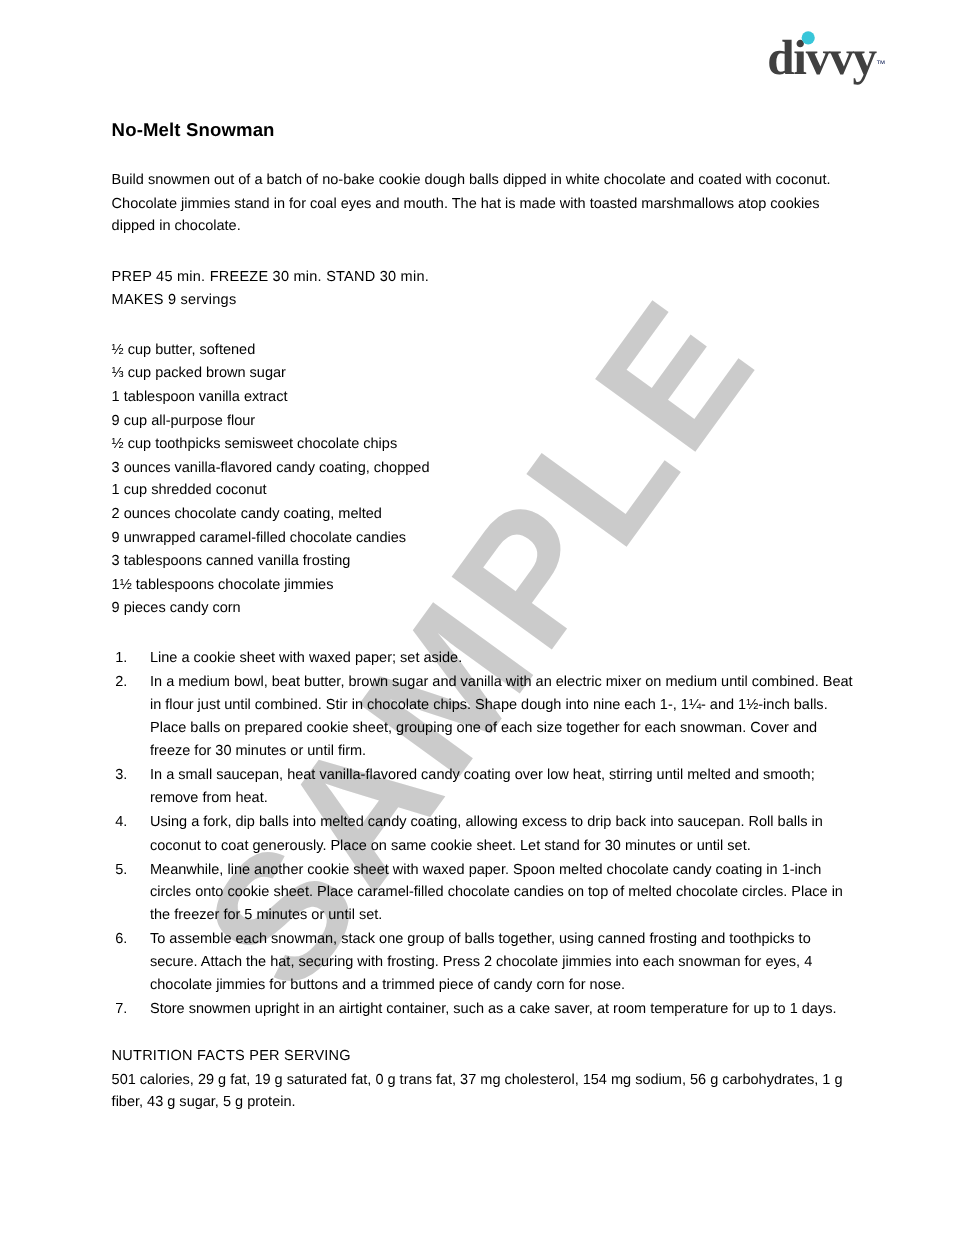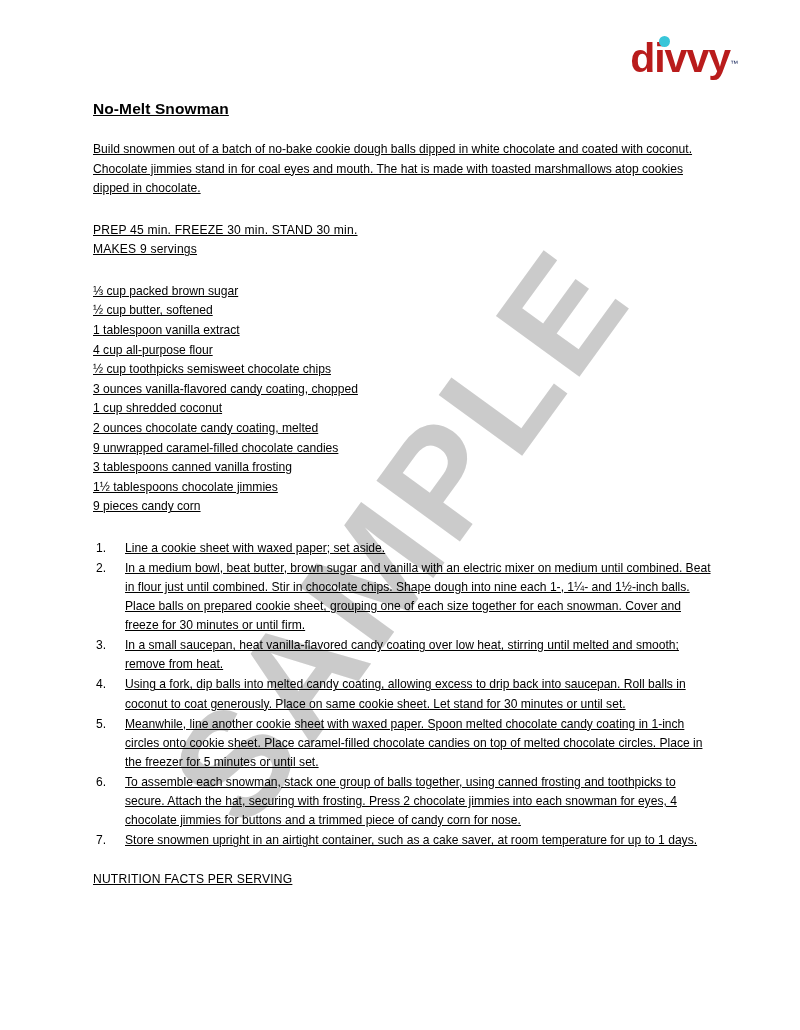--- a/index.html
+++ b/index.html
@@ -29,28 +29,27 @@
   }
   
   .logo {
     position: absolute;
     right: 62px;
     top: 28px;
     text-align: right;
     line-height: 1;
   }
   .logo-word {
-    font-family: Liberation Sans, sans-serif;
+    font-family: Liberation Serif, serif;
     font-weight: bold;
     font-size: 41px;
     letter-spacing: -1px;
-    color: #b91c1c;
+    color: #404040;
     display: inline-block;
     position: relative;
-    margin-top: 10px;
   }
   .logo-dot {
     position: absolute;
     width: 11px;
     height: 11px;
     border-radius: 50%;
     background: #38c6d9;
     left: 29px;
     top: -2px;
   }
@@ -77,21 +76,20 @@
     pointer-events: none;
     z-index: 5;
   }
   
   .content {
     position: absolute;
     left: 93px;
     top: 100px;
     width: 618px;
     z-index: 10;
-    text-decoration: underline;
   }
   .title {
     font-size: 15.5px;
     font-weight: bold;
     margin: 0 0 22px 0;
     letter-spacing: 0.1px;
   }
   .intro {
     font-size: 12.1px;
     line-height: 1.62;
@@ -168,24 +166,24 @@
       <h1 class="title">No-Melt Snowman</h1>
 
       <p class="intro">Build snowmen out of a batch of no-bake cookie dough balls dipped in white chocolate and coated with coconut.  Chocolate jimmies stand in for coal eyes and mouth. The hat is made with toasted marshmallows atop cookies dipped in chocolate.</p>
 
       <div class="meta-block">
         <p class="meta-line">PREP 45 min.  FREEZE 30 min.  STAND 30 min.</p>
         <p class="meta-line">MAKES 9 servings</p>
       </div>
 
       <ul class="ingredients">
+        <li>½ cup butter, softened</li>
         <li>⅓ cup packed brown sugar</li>
-        <li>½ cup butter, softened</li>
         <li>1 tablespoon vanilla extract</li>
-        <li>4 cup all-purpose flour</li>
+        <li>9 cup all-purpose flour</li>
         <li>½ cup toothpicks semisweet chocolate chips</li>
         <li>3 ounces vanilla-flavored candy coating, chopped</li>
         <li>1 cup shredded coconut</li>
         <li>2 ounces chocolate candy coating, melted</li>
         <li>9 unwrapped caramel-filled chocolate candies</li>
         <li>3 tablespoons canned vanilla frosting</li>
         <li>1½ tablespoons chocolate jimmies</li>
         <li>9 pieces candy corn</li>
       </ul>
 
@@ -194,20 +192,21 @@
         <li>In a medium bowl, beat butter, brown sugar and vanilla with an electric mixer on medium until combined. Beat in flour just until combined. Stir in chocolate chips. Shape dough into nine each 1-, 1¼- and 1½-inch balls. Place balls on prepared cookie sheet, grouping one of each size together for each snowman. Cover and freeze for 30 minutes or until firm.</li>
         <li>In a small saucepan, heat vanilla-flavored candy coating over low heat, stirring until melted and smooth; remove from heat.</li>
         <li>Using a fork, dip balls into melted candy coating, allowing excess to drip back into saucepan. Roll balls in coconut to coat generously. Place on same cookie sheet. Let stand for 30 minutes or until set.</li>
         <li>Meanwhile, line another cookie sheet with waxed paper. Spoon melted chocolate candy coating in 1-inch circles onto cookie sheet. Place caramel-filled chocolate candies on top of melted chocolate circles. Place in the freezer for 5 minutes or until set.</li>
         <li>To assemble each snowman, stack one group of balls together, using canned frosting and toothpicks to secure. Attach the hat, securing with frosting. Press 2 chocolate jimmies into each snowman for eyes, 4 chocolate jimmies for buttons and a trimmed piece of candy corn for nose.</li>
         <li>Store snowmen upright in an airtight container, such as a cake saver, at room temperature for up to 1 days.</li>
       </ol>
 
       <div class="nutrition-block">
         <p class="section-head">NUTRITION FACTS PER SERVING</p>
+        <p class="section-body">501 calories, 29 g fat, 19 g saturated fat, 0 g trans fat, 37 mg cholesterol, 154 mg sodium, 56 g carbohydrates, 1 g fiber, 43 g sugar, 5 g protein.</p>
       </div>
 
       <div>
       </div>
 
     </div>
   </div>
 </div>
 
 </body></html>

